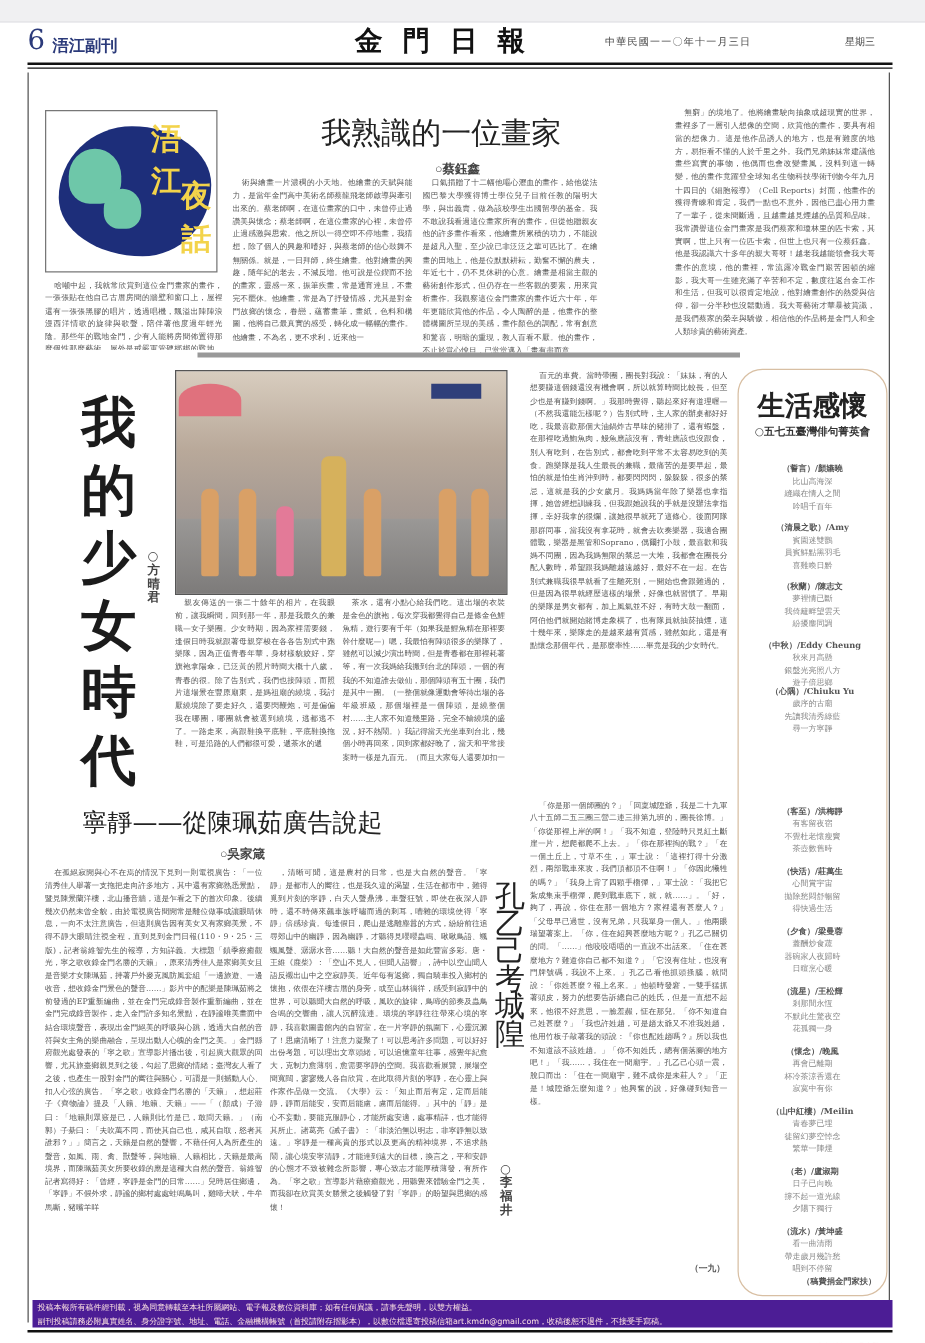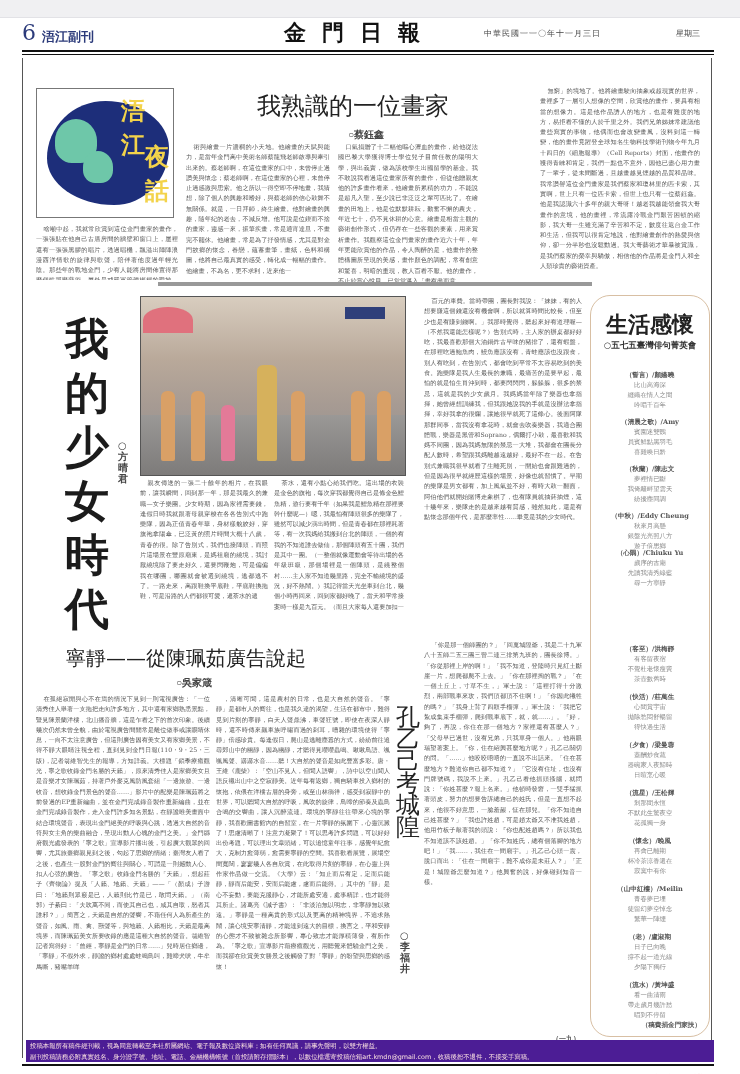--- a/index.html
+++ b/index.html
@@ -107,21 +107,21 @@
 <div class="col-text" style="position:absolute;left:424px;top:296px;width:158px;height:326px;overflow:hidden;">百元的車費。當時帶團，團長對我說：「妹妹，有的人想要賺這個錢還沒有機會啊，所以就算時間比較長，但至少也是有賺到錢啊。」我那時覺得，聽起來好有道理喔—（不然我還能怎樣呢？）告別式時，主人家的辦桌都好好吃，我最喜歡那個大油鍋炸古早味的豬排了，還有蝦盤，在那裡吃過鮑魚肉，鰻魚應該沒有，青蛙應該也沒跟食，別人有吃到，在告別式，都會吃到平常不太容易吃到的美食。跑樂隊是我人生最長的兼職，最痛苦的是要早起，最怕的就是怕生肖沖到時，都要閃閃閃，躲躲躲，很多的禁忌，這就是我的少女歲月。我媽媽當年除了樂器也拿指揮，她曾經想訓練我，但我跟她說我的手就是沒辦法拿指揮，幸好我拿的很爛，讓她很早就死了這條心。後面阿隊那群同事，當我沒有拿花時，就會去吹奏樂器，我適合團體戰，樂器是黑管和Soprano，偶爾打小鼓，最喜歡和我媽不同團，因為我媽無限的禁忌一大堆，我都會在團長分配人數時，希望跟我媽離越遠越好，最好不在一起。在告別式兼職我很早就看了生離死別，一開始也會跟難過的，但是因為很早就經歷這樣的場景，好像也就習慣了。早期的樂隊是男女都有，加上風氣並不好，有時大鼓一翻面，阿伯他們就開始賭博走象棋了，也有隊員就抽菸抽煙，這十幾年來，樂隊走的是越來越有質感，雖然如此，還是有點懷念那個年代，是那麼率性……畢竟是我的少女時代。</div>
 
 <div class="h1" style="left:66px;top:645px;font-size:20px;">寧靜——從陳珮茹廣告說起</div>
 <div class="byline" style="left:176px;top:676px;">○吳家箴</div>
 <div class="col-text" style="position:absolute;left:36px;top:694px;width:174px;height:340px;overflow:hidden;">在孤絕寂閒與心不在焉的情況下見到一則電視廣告：「一位清秀佳人舉著一支拖把走向許多地方，其中還有家鄉熟悉景點，暨見陳景蘭洋樓，北山播音牆，這是乍看之下的首次印象。後續幾次仍然未曾全貌，由於電視廣告間閒常是離位做事或讓眼睛休息，一向不太注意廣告，但這則廣告因有美女又有家鄉美景，不得不靜大眼睛注視全程，直到見到金門日報(110・9・25・三版)，記者翁維智先生的報導，方知詳義。大標題「鎖季療癒觀光，寧之歌收錄金門名勝的天籟」，原來清秀佳人是家鄉美女且是音樂才女陳珮茹，持著戶外麥克風防風套組「一邊旅遊、一邊收音，想收錄金門景色的聲音……」影片中的配樂是陳珮茹將之前發過的EP重新編曲，並在金門完成錄音製作重新編曲，並在金門完成錄音製作，走入金門許多知名景點，在靜謐唯美畫面中結合環境聲音，表現出金門絕美的呼吸與心跳，透過大自然的音符與女主角的樂曲融合，呈現出動人心魄的金門之美。」金門縣府觀光處發表的「寧之歌」宣導影片播出後，引起廣大觀眾的回響，尤其旅臺鄉親見到之後，勾起了思鄉的情緒；臺灣友人看了之後，也產生一股對金門的嚮往與關心，可謂是一則撼動人心、扣人心弦的廣告。「寧之歌」收錄金門名勝的「天籟」，想起莊子《齊物論》提及「人籟、地籟、天籟」——「（顏成）子游曰：「地籟則眾竅是已，人籟則比竹是已，敢問天籟。」（南郭）子綦曰：「夫吹萬不同，而使其自己也，咸其自取，怒者其誰邪？」」簡言之，天籟是自然的聲響，不藉任何人為所產生的聲音，如風、雨、禽、獸聲等，與地籟、人籟相比，天籟是最高境界，而陳珮茹美女所要收錄的應是這種大自然的聲音。翁維智記者寫得好：「曾經，寧靜是金門的日常……」兒時居住鄉邊，「寧靜」不假外求，靜謐的鄉村處處蛙鳴鳥叫，雞啼犬吠，牛牟馬嘶，豬嘴羊咩</div>
 <div class="col-text" style="position:absolute;left:216px;top:694px;width:174px;height:340px;overflow:hidden;">，清晰可聞，這是農村的日常，也是大自然的聲音。「寧靜」是都市人的嚮往，也是我久違的渴望，生活在都市中，難得覓到片刻的寧靜，白天人聲鼎沸，車聲狂號，即使在夜深人靜時，還不時傳來飆車族呼嘯而過的刺耳，嘈雜的環境使得「寧靜」倍感珍貴。每逢假日，爬山是逃離塵囂的方式，紛紛前往追尋郊山中的幽靜，因為幽靜，才聽得見嚶嚶蟲鳴、啾啾鳥語、颯颯風聲、潺潺水音……聽！大自然的聲音是如此豐富多彩。唐・王維《鹿柴》：「空山不見人，但聞人語響」，詩中以空山聞人語反襯出山中之空寂靜美。近年每有返鄉，獨自騎車投入鄉村的懷抱，依偎在洋樓古厝的身旁，或至山林徜徉，感受到寂靜中的世界，可以聽聞大自然的呼吸，風吹的旋律，鳥啼的節奏及蟲鳥合鳴的交響曲，讓人沉醉流連。環境的寧靜往往帶來心境的寧靜，我喜歡圖書館內的自習室，在一片寧靜的氛圍下，心靈沉澱了！思慮清晰了！注意力凝聚了！可以思考許多問題，可以好好出份考題，可以理出文章頭緒，可以追憶童年往事，感覺年紀愈大，克制力愈薄弱，愈需要寧靜的空間。我喜歡看展覽，展場空間寬闊，寥寥幾人各自欣賞，在此取得片刻的寧靜，在心靈上與作家作品做一交流。《大學》云：「知止而后有定，定而后能靜，靜而后能安，安而后能慮，慮而后能得。」其中的「靜」是心不妄動，要能克服靜心，才能所處安適，處事精詳，也才能得其所止。諸葛亮《誡子書》：「非淡泊無以明志，非寧靜無以致遠。」寧靜是一種高貴的形式以及更高的精神境界，不追求熱鬧，讓心境安寧清靜，才能達到遠大的目標，換言之，平和安靜的心態才不致被雜念所影響，專心致志才能厚積薄發，有所作為。「寧之歌」宣導影片藉療癒觀光，用聽覺來體驗金門之美，而我卻在欣賞美女勝景之後觸發了對「寧靜」的盼望與思鄉的感懷！</div>
 
 <div class="h1" style="left:396px;top:706px;width:22px;font-size:24px;line-height:22px;word-break:break-all;">孔乙己考城隍</div>
 <div class="v-by" style="left:400px;top:930px;">○李福井</div>
 <div class="col-text" style="position:absolute;left:424px;top:640px;width:158px;height:372px;overflow:hidden;">「你是那一個師團的？」「回稟城隍爺，我是二十九軍八十五師二五三團三營二連三排第九班的，團長徐博。」「你從那裡上岸的啊！」「我不知道，登陸時只見紅土斷崖一片，想爬都爬不上去。」「你在那裡掏的戰？」「在一個土丘上，寸草不生，」軍士說：「這裡打得十分激烈，兩部戰車來攻，我們頂都頂不住啊！」「你因此犧牲的嗎？」「我身上背了四顆手榴彈，」軍士說：「我把它紮成集束手榴彈，爬到戰車底下，就，就……」。「好，夠了，再說，你住在那一個地方？家裡還有甚麼人？」「父母早已過世，沒有兄弟，只我單身一個人。」他兩眼瑞望著案上。「你，住在紹興甚麼地方呢？」孔乙己關切的問。「……」他咬咬唔唔的一直說不出話來。「住在甚麼地方？難道你自己都不知道？」「它沒有住址，也沒有門牌號碼，我說不上來。」孔乙己看他抓頭搔腦，就問說：「你姓甚麼？報上名來。」他頓時發窘，一雙手猛抓著頭皮，努力的想要告訴總自己的姓氏，但是一直想不起來，他很不好意思，一臉羞赧，怔在那兒。「你不知道自己姓甚麼？」「我也許姓趙，可是趙太爺又不准我姓趙，他用竹板子敲著我的頭說：『你也配姓趙嗎？』所以我也不知道該不該姓趙。」「你不知姓氏，總有個落腳的地方吧！」「我……，我住在一間廟宇。」孔乙己心頭一震，脫口而出：「住在一間廟宇，難不成你是未莊人？」「正是！城隍爺怎麼知道？」他興奮的說，好像碰到知音一樣。</div>
-<div style="position:absolute;left:552px;top:1010px;font-size:7px;font-weight:bold;color:#555;margin-top:24px;">（一九）</div>
+<div style="position:absolute;left:552px;top:1010px;font-size:7px;font-weight:bold;color:#555;">（一九）</div>
 
 <div class="poem-box">
   <div class="poem-title">生活感懷</div>
   <div class="poem-sub">○五七五臺灣俳句菁英會</div>
 
   <div class="poem" style="top:74px;">
     <div class="pt">（誓言）/顏嬿曉</div>
     <div class="pl">比山高海深</div>
     <div class="pl">縫織在情人之間</div>
     <div class="pl">吟唱千百年</div>

